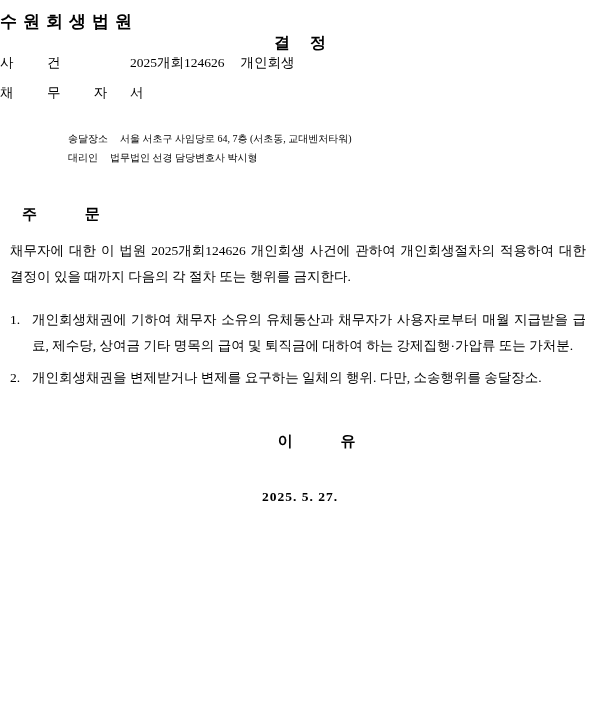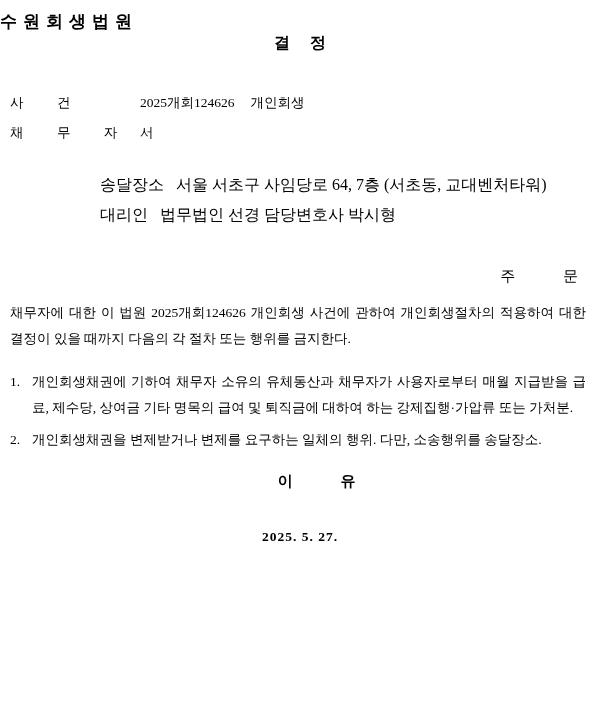--- a/index.html
+++ b/index.html
@@ -32,22 +32,20 @@
     margin-bottom: 0;
   }
   .doc-kind {
     text-align: center;
     font-size: 16px;
     font-weight: bold;
     letter-spacing: 20px;
     text-indent: 20px;
   }
   .meta {
-    margin-top: 40px;
-    padding-left: 10px;
   }
   .meta-row {
     display: flex;
     align-items: baseline;
     margin-bottom: 12px;
     font-size: 13.5px;
   }
   .meta-label {
     width: 130px;
     letter-spacing: 15px;
@@ -55,37 +53,36 @@
   }
   .meta-value {
     flex: 1;
   }
   .meta-value .gap {
     display: inline-block;
     width: 16px;
   }
   .addr-block {
     margin-top: 28px;
-    padding-left: 100px;
+    padding-left: 68px;
     line-height: 1.85;
-    font-size: 16px;
+    font-size: 10px;
   }
   .addr-line .gap {
     display: inline-block;
     width: 12px;
   }
   .section-head {
-    text-align: right;
+    text-align: left;
     font-size: 15px;
-    font-weight: normal;
+    font-weight: bold;
     letter-spacing: 22px;
     text-indent: 22px;
     margin-top: 38px;
     margin-bottom: 14px;
-    margin-left: 24px;
   }
   .body-text {
     padding-left: 10px;
     padding-right: 14px;
     line-height: 1.9;
     text-align: justify;
     font-size: 13.5px;
   }
   .ordered {
     margin: 18px 0 0 0;
@@ -105,21 +102,21 @@
     position: absolute;
     left: 0;
     top: 0;
   }
   .reason-head {
     text-align: center;
     font-size: 15px;
     font-weight: bold;
     letter-spacing: 22px;
     text-indent: 22px;
-    margin-top: 20px;
+    margin-top: 42px;
     margin-bottom: 14px;
     padding-left: 33px;
   }
   .reason-text {
     padding-left: 10px;
     padding-right: 14px;
     line-height: 1.9;
     font-size: 13.5px;
   }
   .date {

